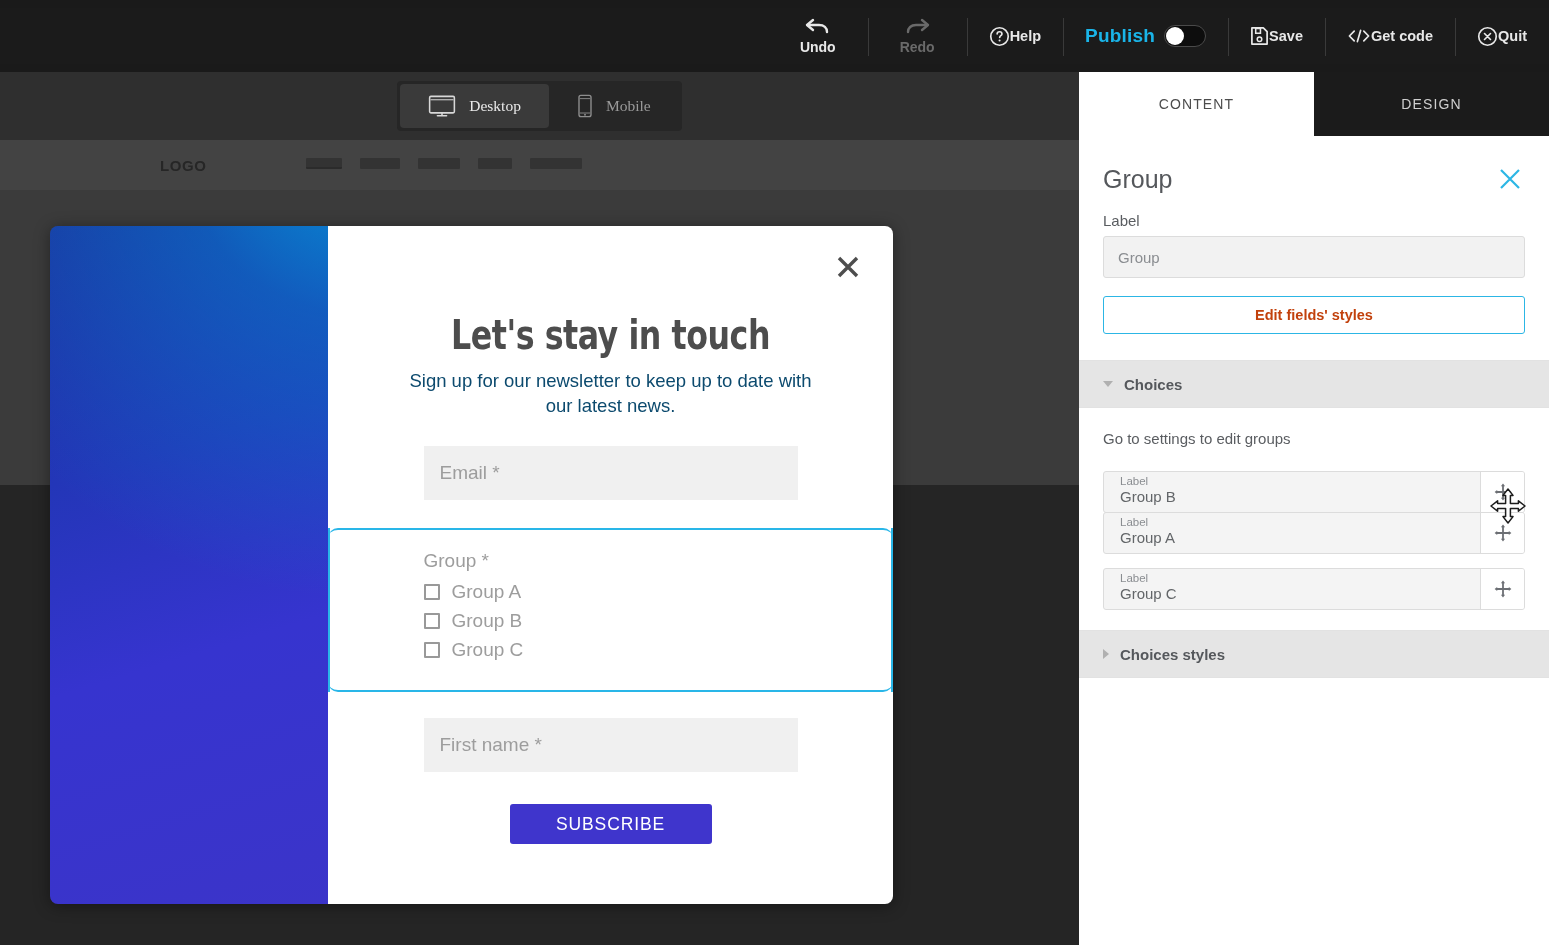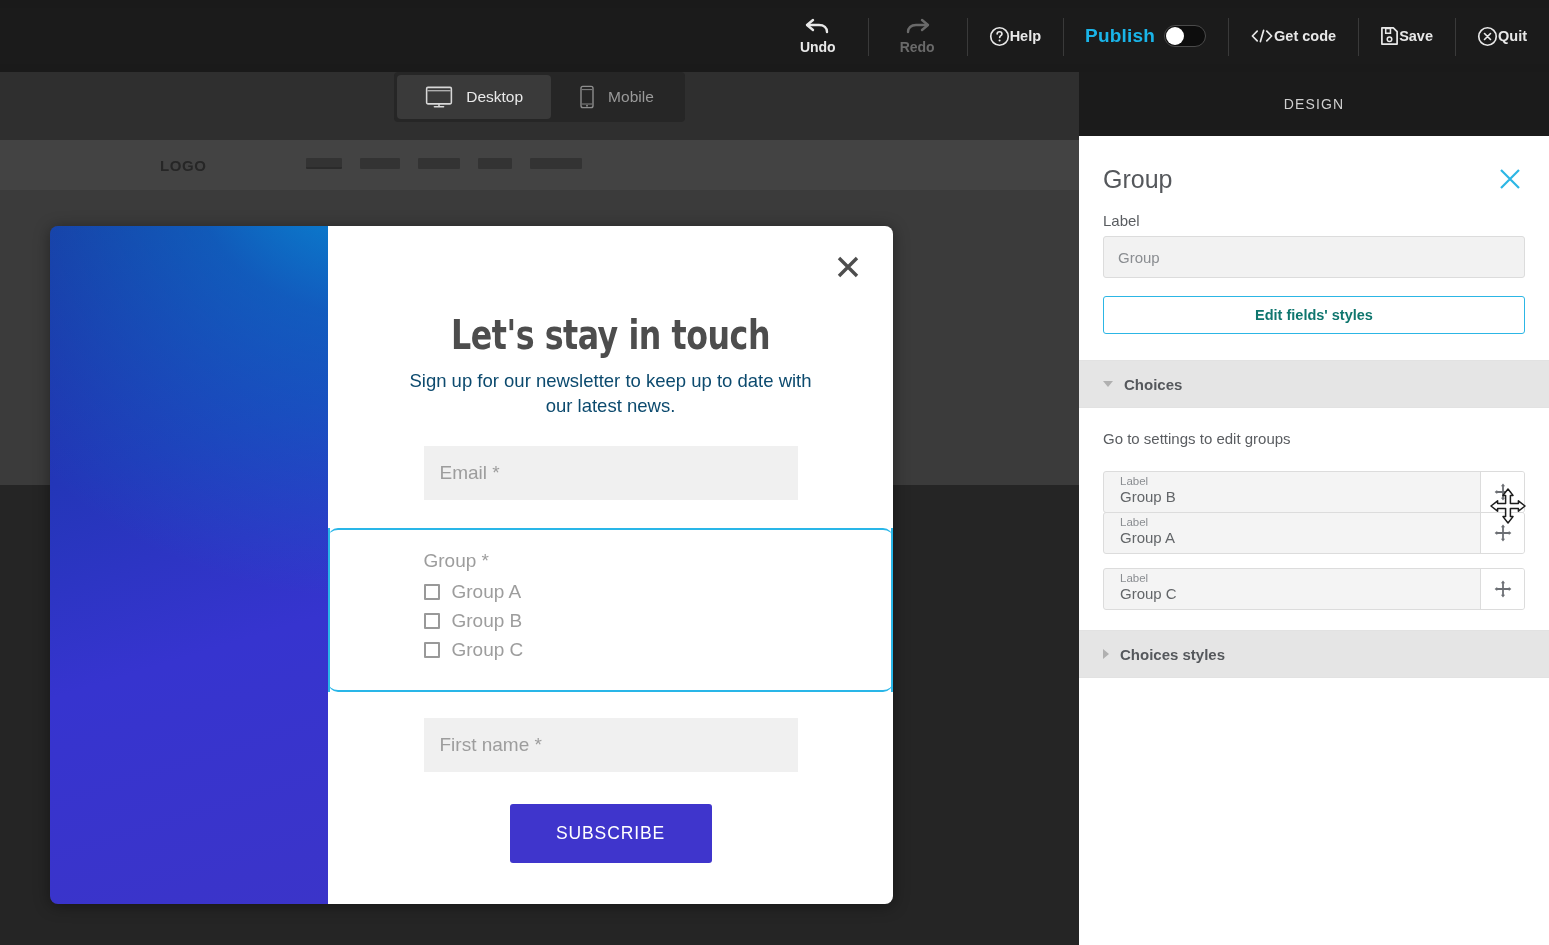--- a/index.html
+++ b/index.html
@@ -45,21 +45,21 @@
   }
   .toggle .knob {
     position: absolute; left: 1px; top: 1px;
     width: 18px; height: 18px; border-radius: 50%; background: #fff;
   }
 
   
   .devicebar {
     position: absolute; left: 0; top: 72px; width: 1079px; height: 68px;
     background: #2f2f2f;
-    display: flex; align-items: flex-start; justify-content: center;
+    display: flex; align-items: center; justify-content: center; font-family: Liberation Serif, serif;
   }
   .devseg {
     display: flex; background: #262626; border-radius: 4px;
     padding: 3px; gap: 0;
   }
   .devbtn {
     display: flex; align-items: center; gap: 13px;
     padding: 10px 28px; border-radius: 4px; cursor: pointer;
     color: #9a9a9a; font-size: 15.5px;
   }
@@ -147,21 +147,21 @@
   .group-inner { width: 374px; margin: 0 auto; }
   .group-label { font-size: 19px; color: #9d9d9d; margin-bottom: 9px; }
   .cbrow { display: flex; align-items: center; gap: 12px; margin-bottom: 7px; cursor: pointer; }
   .cbox {
     width: 16px; height: 16px; border: 2px solid #999; background: #fff;
     border-radius: 1px; flex: 0 0 16px;
   }
   .cblab { font-size: 19px; color: #9d9d9d; }
   .field-first { margin-top: 26px; }
   .subscribe {
-    display: block; margin: 32px auto 0; width: 202px; height: 59px;
+    display: block; margin: 32px auto 0; width: 202px; height: 40px;
     background: #3f35cc; color: #fff; border: none; border-radius: 3px;
     font-size: 17.5px; letter-spacing: .9px; cursor: pointer;
     font-family: "Liberation Sans", sans-serif;
   }
 
   
   .panel {
     position: absolute; left: 1079px; top: 72px;
     width: 470px; height: 873px; background: #fff;
   }
@@ -182,21 +182,21 @@
 
   .panel-body { padding: 18px 24px 26px 24px; }
   .flabel { font-size: 15px; color: #5a5d61; margin-bottom: 7px; }
   .finput {
     width: 100%; height: 42px; background: #f2f2f2; border: 1px solid #dcdcdc;
     border-radius: 3px; display: flex; align-items: center; padding-left: 14px;
     color: #8a8d91; font-size: 15px; cursor: text;
   }
   .btn-outline {
     margin-top: 18px; width: 100%; height: 38px; background: #fff;
-    border: 1px solid #2cb6e5; border-radius: 3px; color: #0f766e;
+    border: 1px solid #2cb6e5; border-radius: 3px; color: #c2410c;
     font-size: 14.5px; font-weight: bold; cursor: pointer;
     font-family: "Liberation Sans", sans-serif;
   }
 
   .section-bar {
     height: 48px; background: #e5e5e5; border-top: 1px solid #e2e2e2;
     border-bottom: 1px solid #e2e2e2; display: flex; align-items: center;
     padding-left: 24px; gap: 11px; cursor: pointer;
   }
   .section-bar .sec-title { font-size: 15px; font-weight: bold; color: #55585c; }
@@ -266,37 +266,37 @@
 
     <div class="tb-group tb-sep">
       <span class="publish-label">Publish</span>
       <div class="toggle">
         <div class="knob"></div>
       </div>
     </div>
 
     <div class="tb-group tb-sep">
       <div class="tb-row">
+        <svg width="19" height="20" viewBox="0 0 20 21">
+          <path d="M2 2 H14 L18 6 V19 H2 Z" fill="none" stroke="#e8e8e8" stroke-width="1.8" stroke-linejoin="round"></path>
+          <rect x="6" y="2.6" width="5" height="5" fill="none" stroke="#e8e8e8" stroke-width="1.6"></rect>
+          <circle cx="10" cy="14" r="2.4" fill="none" stroke="#e8e8e8" stroke-width="1.6"></circle>
+        </svg>
+        <span>Save</span>
+      </div>
+    </div>
+
+    <div class="tb-group tb-sep">
+      <div class="tb-row">
         <svg width="24" height="20" viewBox="0 0 30 20">
           <path d="M9 4 L3 10 L9 16" fill="none" stroke="#e8e8e8" stroke-width="2.1" stroke-linecap="round" stroke-linejoin="round"></path>
           <path d="M21 4 L27 10 L21 16" fill="none" stroke="#e8e8e8" stroke-width="2.1" stroke-linecap="round" stroke-linejoin="round"></path>
           <path d="M17 3 L13 17" fill="none" stroke="#e8e8e8" stroke-width="2.1" stroke-linecap="round"></path>
         </svg>
         <span>Get code</span>
-      </div>
-    </div>
-
-    <div class="tb-group tb-sep">
-      <div class="tb-row">
-        <svg width="19" height="20" viewBox="0 0 20 21">
-          <path d="M2 2 H14 L18 6 V19 H2 Z" fill="none" stroke="#e8e8e8" stroke-width="1.8" stroke-linejoin="round"></path>
-          <rect x="6" y="2.6" width="5" height="5" fill="none" stroke="#e8e8e8" stroke-width="1.6"></rect>
-          <circle cx="10" cy="14" r="2.4" fill="none" stroke="#e8e8e8" stroke-width="1.6"></circle>
-        </svg>
-        <span>Save</span>
       </div>
     </div>
 
     <div class="tb-group tb-sep">
       <div class="tb-row">
         <svg width="21" height="21" viewBox="0 0 24 24">
           <circle cx="12" cy="12" r="10" fill="none" stroke="#e8e8e8" stroke-width="1.9"></circle>
           <path d="M8.6 8.6 L15.4 15.4 M15.4 8.6 L8.6 15.4" stroke="#e8e8e8" stroke-width="1.9" stroke-linecap="round"></path>
         </svg>
         <span>Quit</span>
@@ -389,20 +389,21 @@
 
           <button class="subscribe">SUBSCRIBE</button>
         </div>
       </div>
     </div>
   </div>
 
   <div class="panel">
 
     <div class="panel-tabs">
+      <div class="ptab active">CONTENT</div>
       <div class="ptab inactive">DESIGN</div>
     </div>
 
     <div class="panel-head">
       <div class="panel-title">Group</div>
       <div class="panel-x">
         <svg width="26" height="26" viewBox="0 0 26 26">
           <path d="M4 4 L22 22 M22 4 L4 22" stroke="#2cb6e5" stroke-width="2.2" stroke-linecap="butt"></path>
         </svg>
       </div>

